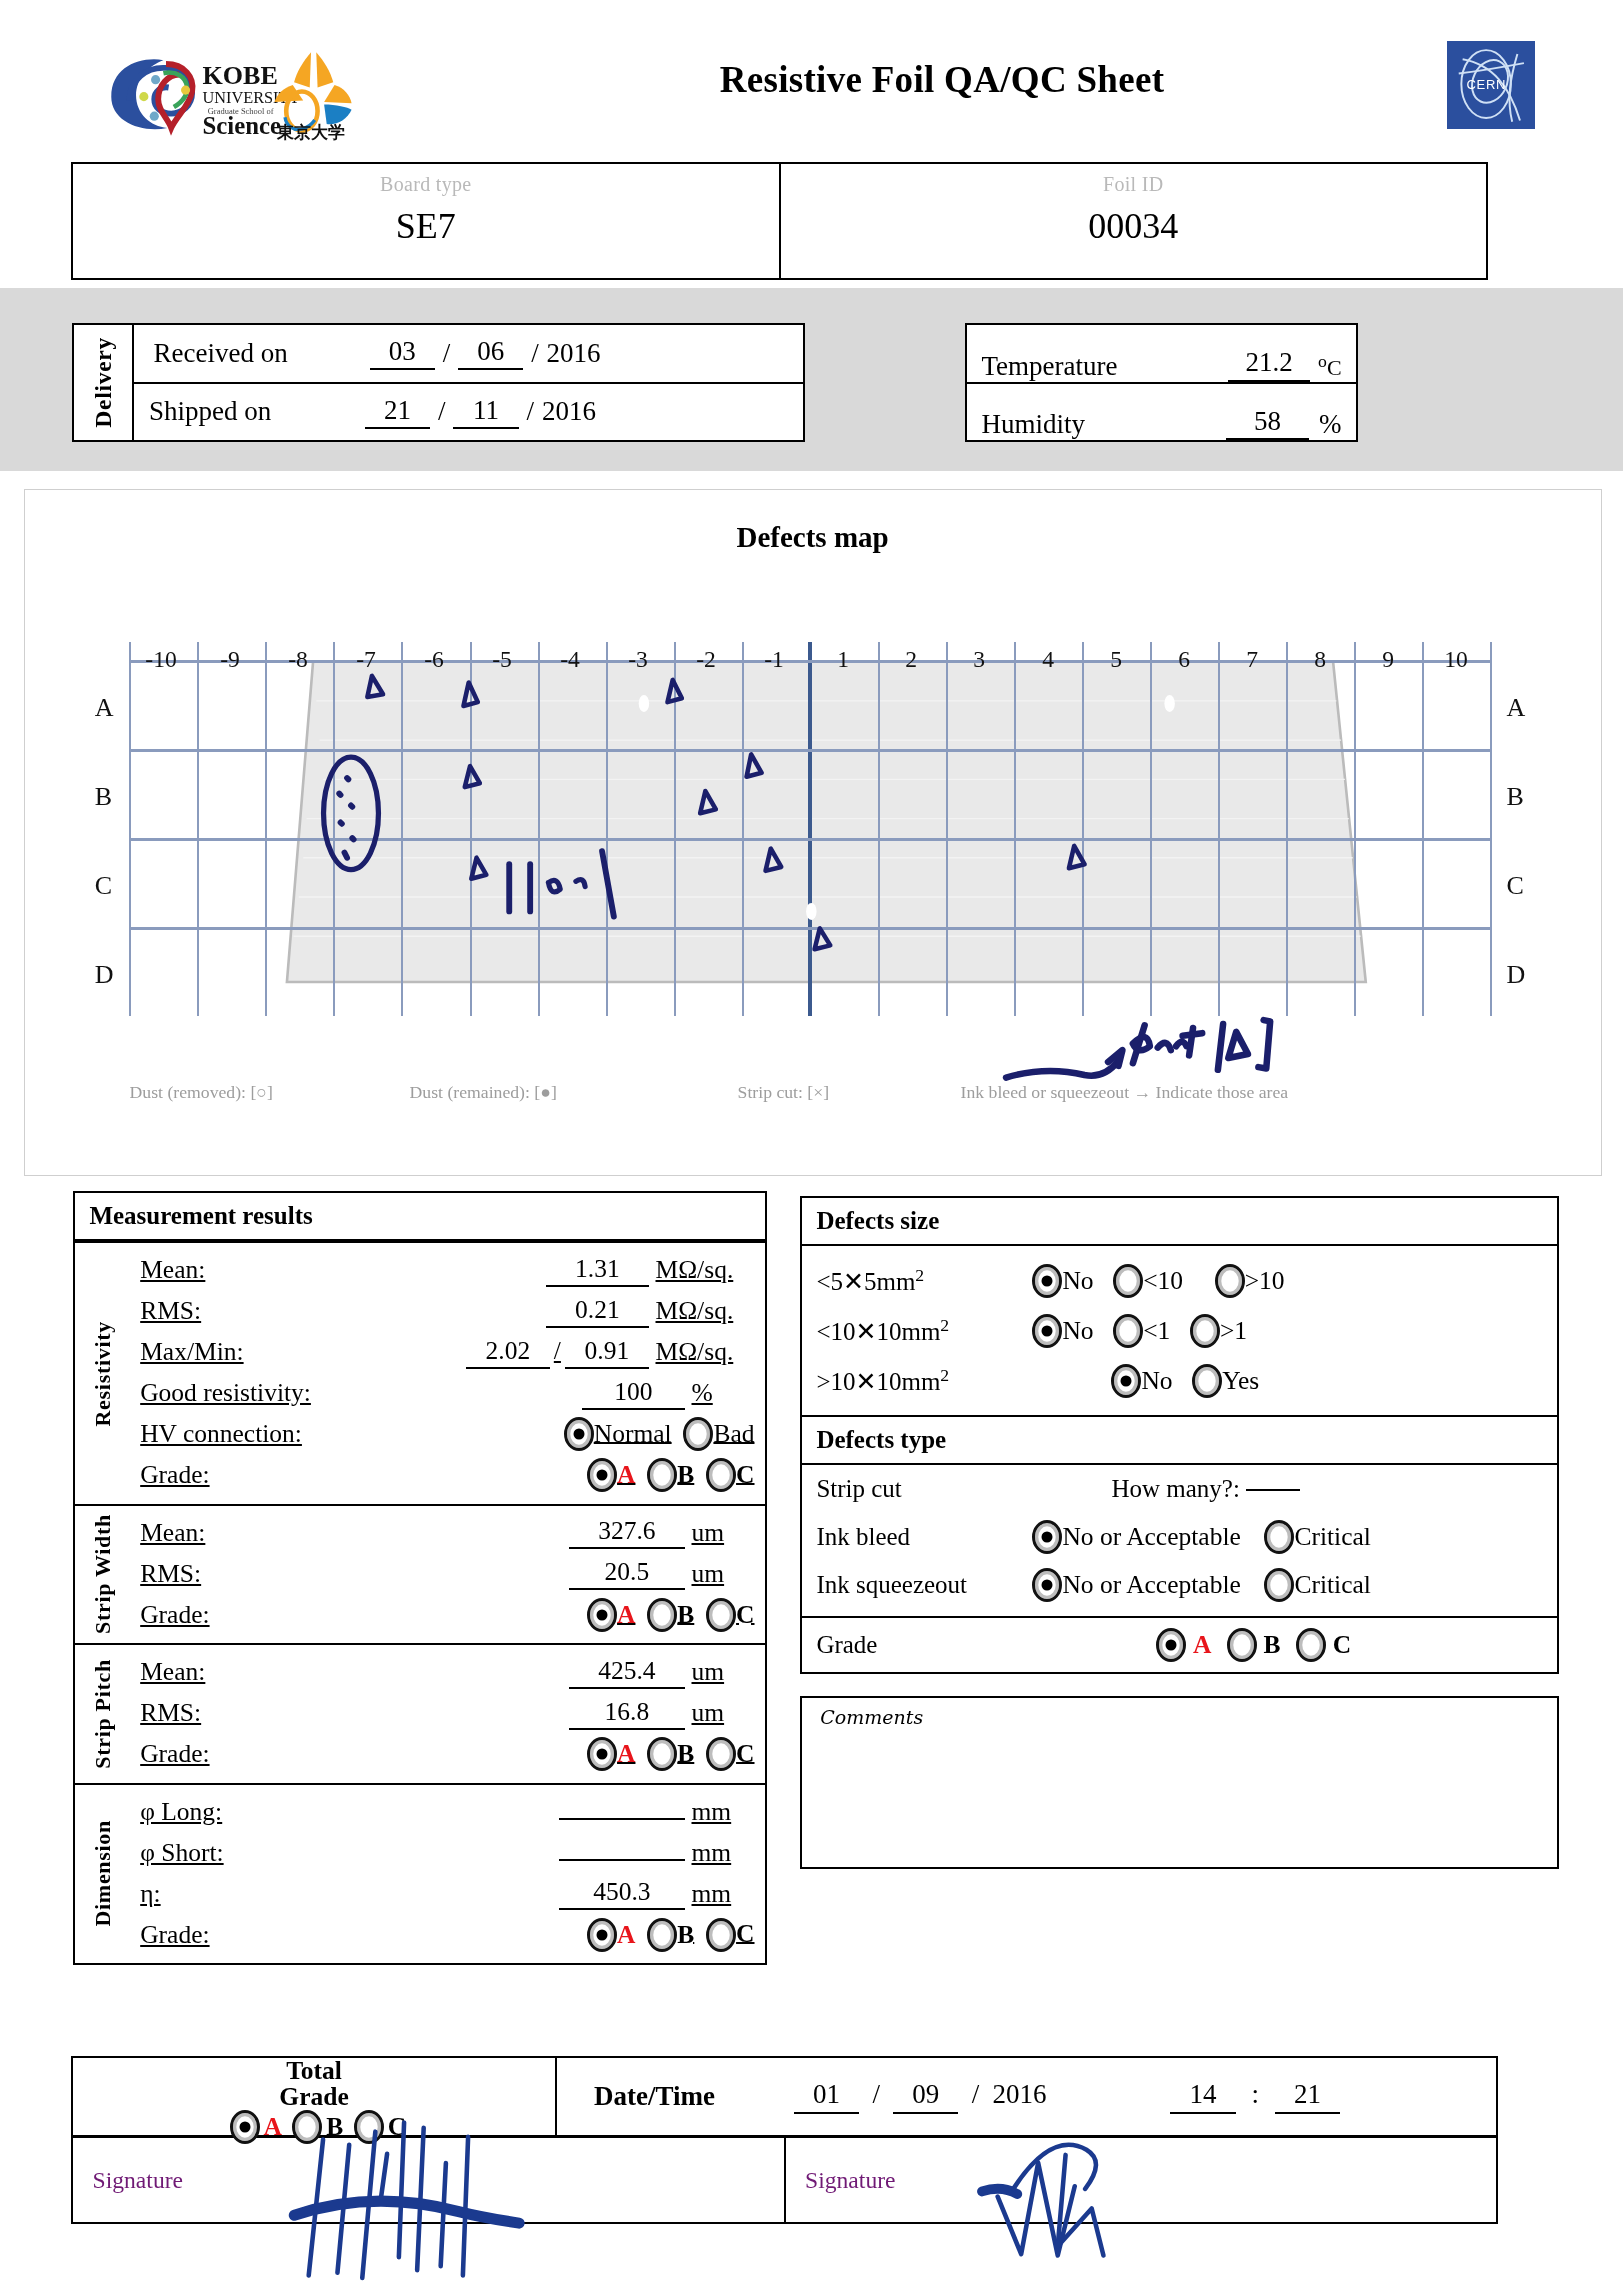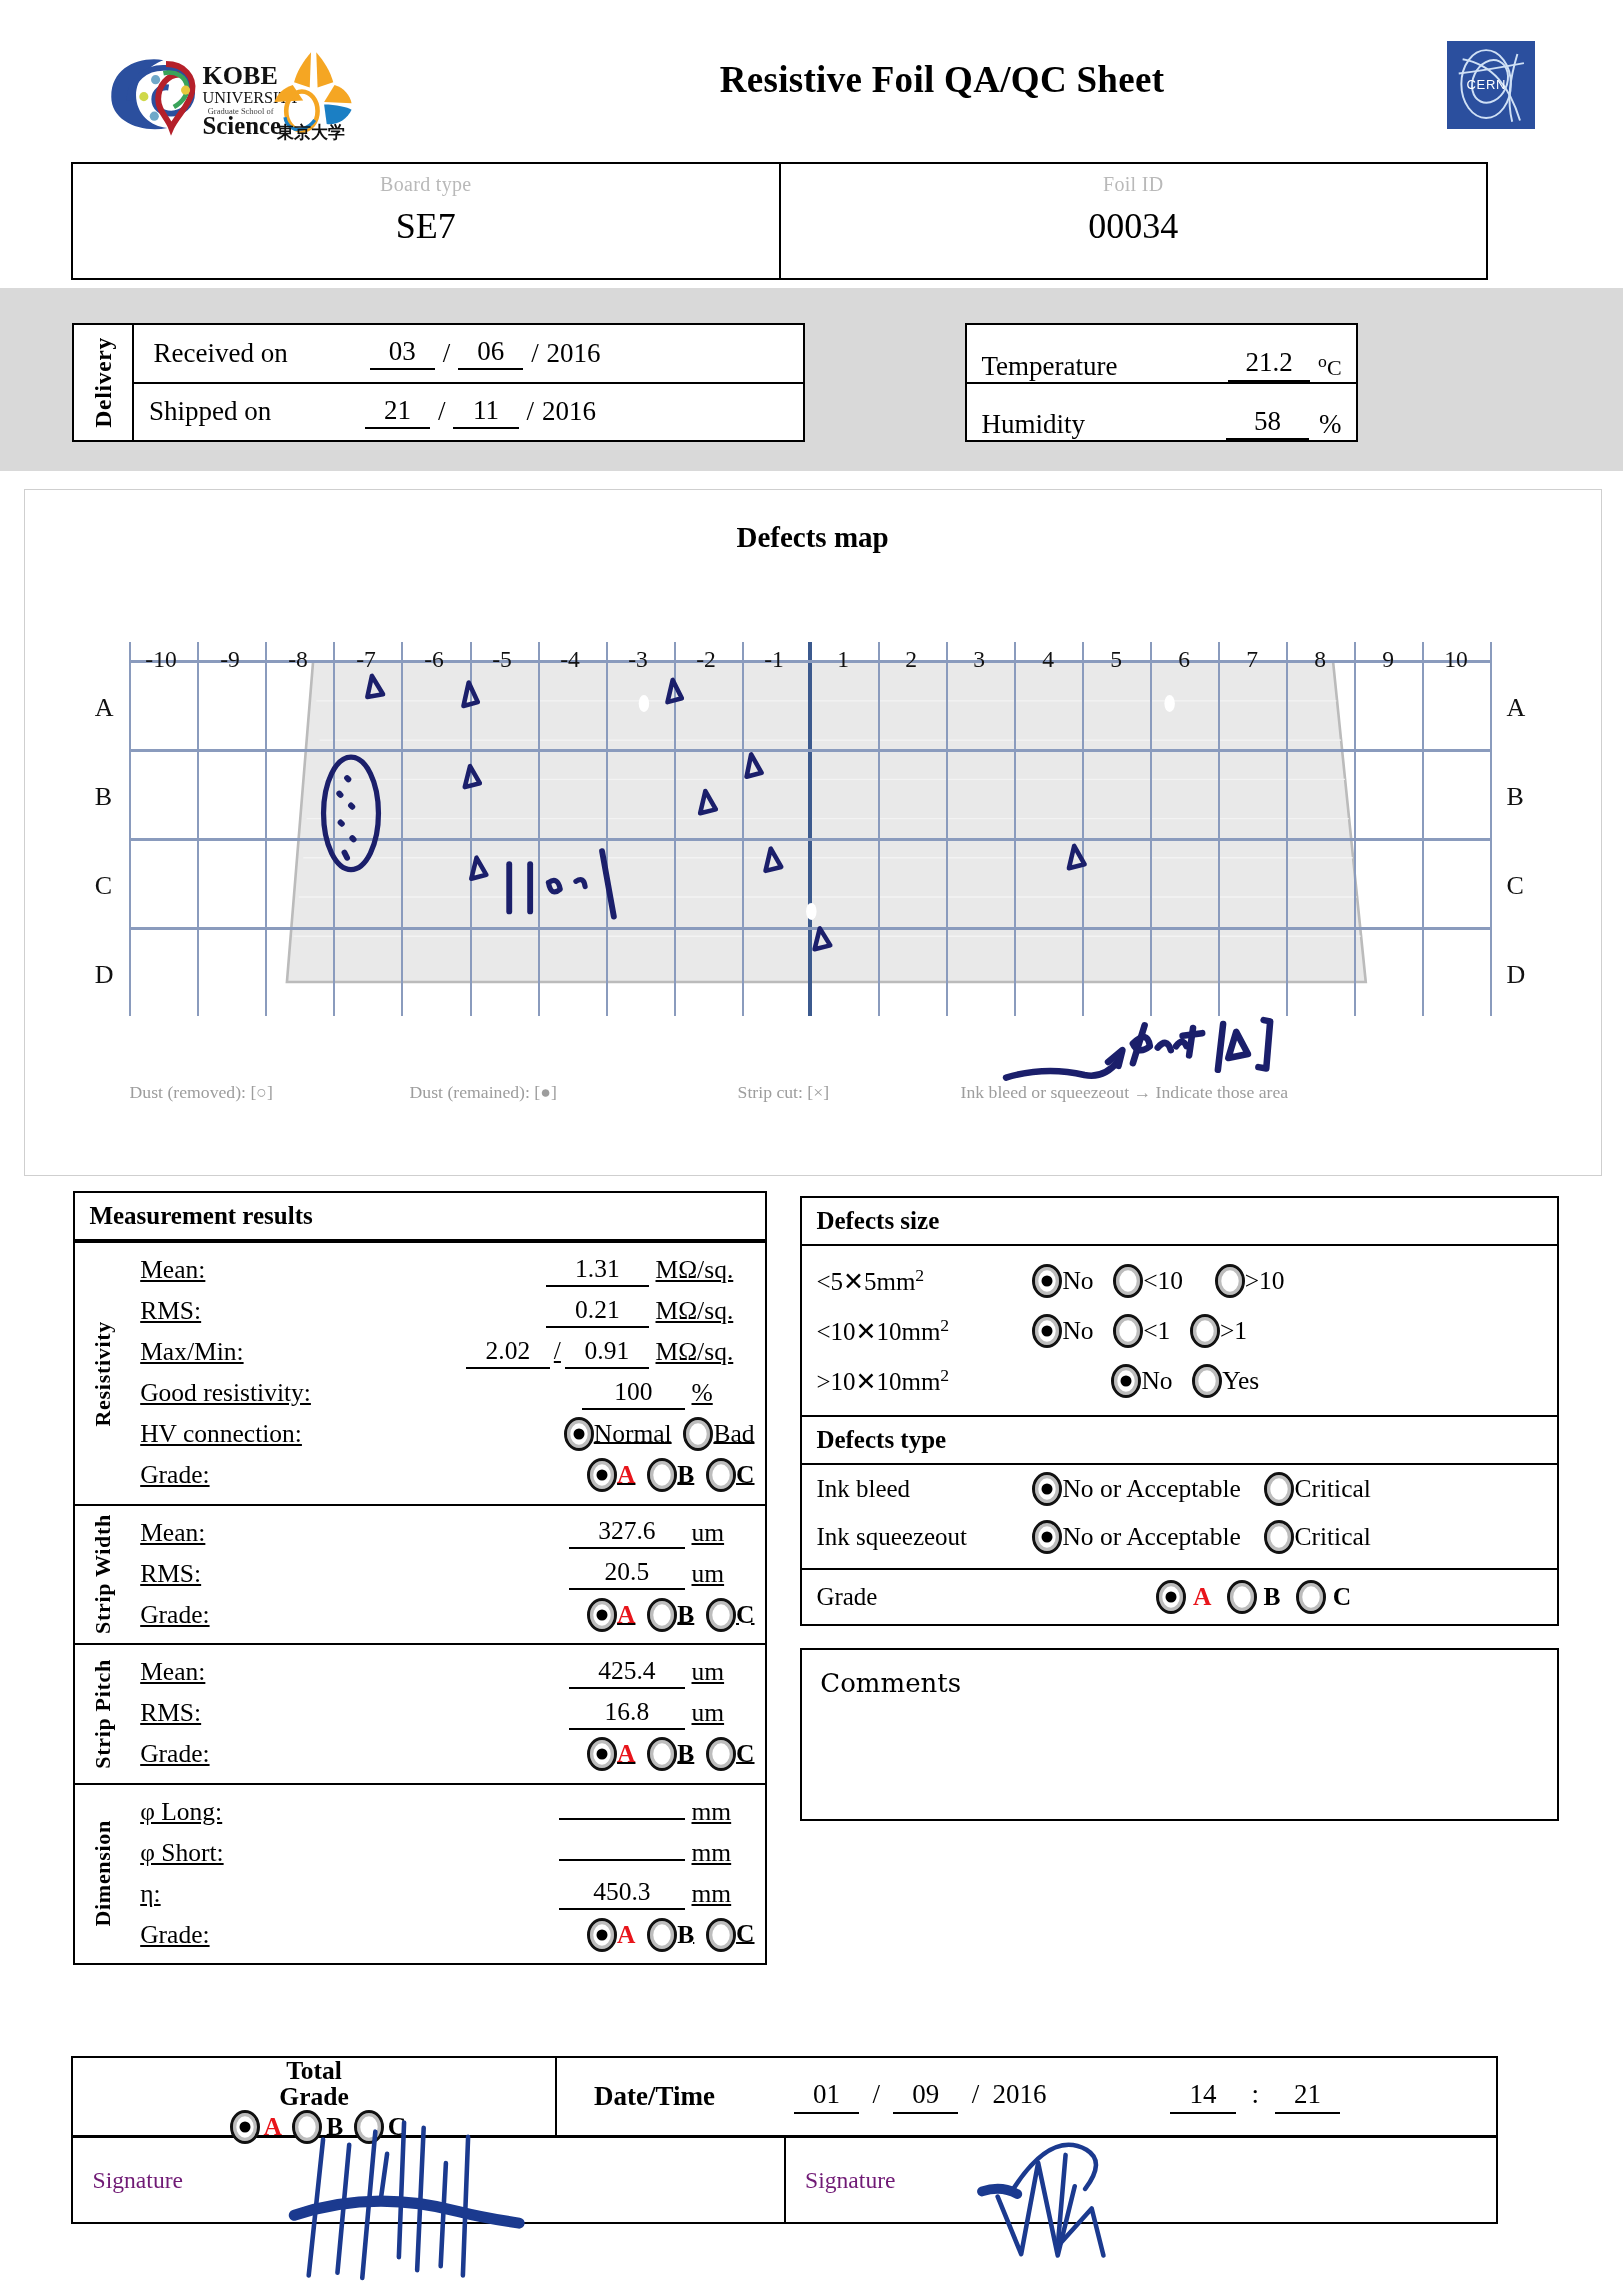--- a/index.html
+++ b/index.html
@@ -90,22 +90,22 @@
 
   .dsrow{display:flex;align-items:center;height:50px;font-size:25px;padding:0 14.4px;box-sizing:border-box;}
   .dsrow .dsname{width:216px;}
   .dsopts{flex:1;display:flex;align-items:center;}
   .dsopts .opt{display:flex;align-items:center;margin-right:19.6px;}
 
   .dtrow{display:flex;align-items:center;height:48px;font-size:25px;padding:0 14.4px;box-sizing:border-box;}
   .dtrow .dtname{width:216px;}
 
   .commentbox{border:2px solid #000;background:#fff;height:169px;position:relative;margin-top:22px;}
-  .commentlab{position:absolute;left:18.3px;top:18px;font-size:26px;
-    font-family:"DejaVu Serif",serif;}
+  .commentlab{position:absolute;left:18.3px;top:8px;font-size:19px;
+    font-family:"DejaVu Serif",serif;font-style:italic;}
 
   
   .footer{position:absolute;left:71px;top:2056px;width:1427px;border:2.6px solid #000;background:#fff;box-sizing:border-box;}
   .frow1{display:flex;height:77px;}
   .fgrade{width:484px;display:flex;align-items:center;border-right:2px solid #000;box-sizing:border-box;flex-direction:column;}
   .tgLabel{width:137px;text-align:center;font-size:25.5px;font-weight:bold;line-height:1.02;}
   .fdt{flex:1;display:flex;align-items:center;font-size:27px;padding-left:37px;box-sizing:border-box;}
   .frow2{display:flex;height:84px;border-top:3.3px solid #000;}
   .sigcell{flex:1;display:flex;align-items:center;position:relative;}
   .sigcell + .sigcell{border-left:2px solid #000;}
@@ -524,20 +524,27 @@
               <span class="rlab" style="margin-right:0">Yes</span>
             </span>
         </span>
       </div>
     </div>
 
     <div class="panel" style="border-top:none">
       <div class="panelhead">Defects type</div>
 
 
+      <div class="dtrow">
+        <span class="dtname">Strip cut</span>
+        <span style="display:flex;align-items:center;padding-left:79px">
+          <span>How many?:</span>
+          <span class="u" style="width:48px;margin-left:6.5px"></span>
+        </span>
+      </div>
 
       <div class="dtrow">
         <span class="dtname">Ink bleed</span>
         <span style="display:flex;align-items:center">
           <span class="radio on"></span>
             <span class="rlab" style="margin-right:23.6px">No or Acceptable</span>
           <span class="radio"></span>
             <span class="rlab" style="margin-right:0">Critical</span>
         </span>
       </div>

